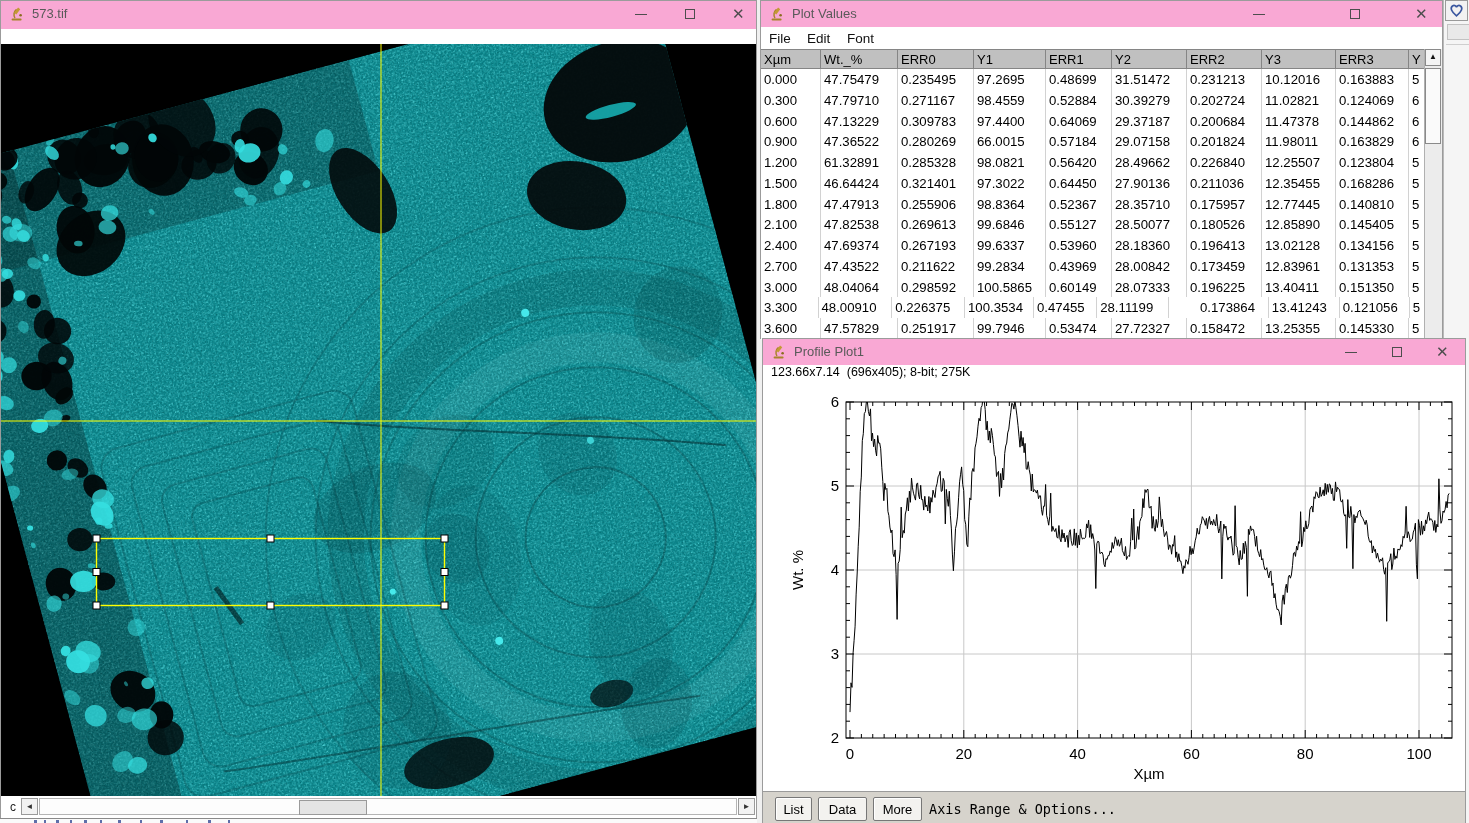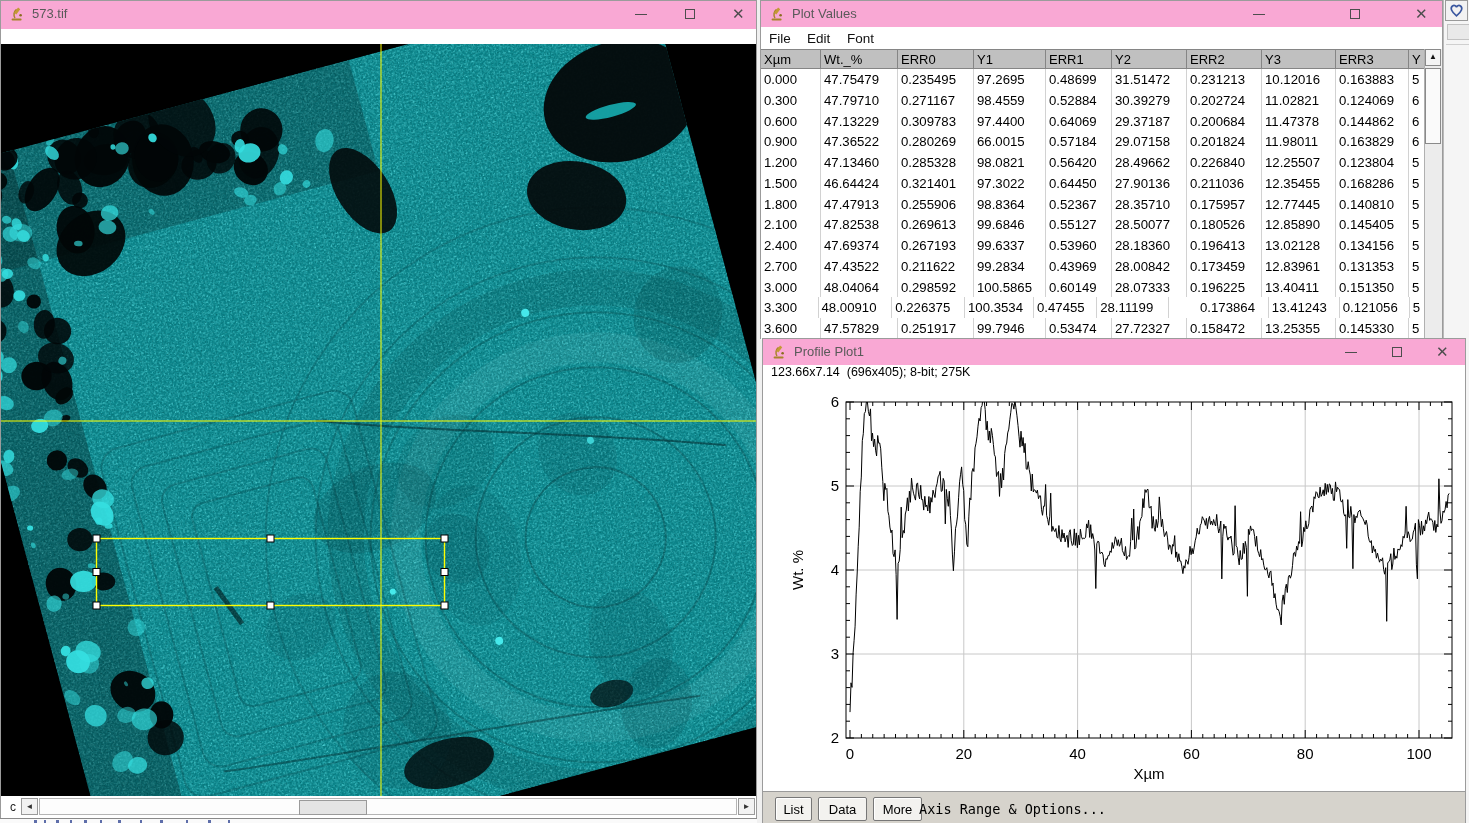--- a/index.html
+++ b/index.html
@@ -49,21 +49,21 @@
     text-align:center;font-size:8px;line-height:14px;color:#111;}
   .pv-thumb{position:absolute;left:0px;top:19px;width:16px;height:76px;background:#fafafa;border:1px solid #8a8a8a;box-sizing:border-box;}
 
   
   .win-plot{left:762px;top:338px;width:704px;height:486px;z-index:3;}
   .status-line{position:absolute;left:0;top:26px;right:0;height:20px;font-size:12.5px;color:#000;padding-left:8px;white-space:pre;}
   #chart-svg{position:absolute;left:0;top:46px;}
   .btn-strip{position:absolute;left:0;top:452px;width:100%;height:34px;background:#d6d3cc;border-top:1px solid #9b9b9b;box-sizing:border-box;}
   .pbtn{position:absolute;top:5px;height:24px;background:#f3f2ef;border:1px solid #777;border-radius:2px;
     font-size:13px;color:#000;text-align:center;line-height:22px;box-shadow:inset 1px 1px 0 #ffffff;box-sizing:border-box;}
-  .opts-label{position:absolute;left:156px;top:9px;font-family:"DejaVu Sans Mono",monospace;font-size:13.5px;color:#000;white-space:pre;}
+  .opts-label{position:absolute;left:166px;top:9px;font-family:"DejaVu Sans Mono",monospace;font-size:13.5px;color:#000;white-space:pre;}
 
   
   .underlay{position:absolute;left:1443px;top:0;width:26px;height:823px;background:#f5f5f5;border-left:1px solid #b9b9b9;z-index:1;}
   .tool-btn{position:absolute;left:1px;top:0;width:23px;height:21px;background:#f2f2f2;border:1px solid #9a9a9a;box-sizing:border-box;}
   .under-box{position:absolute;left:3px;top:24px;width:23px;height:16px;background:#e9e9e9;border:1px solid #c2c2c2;box-sizing:border-box;}
   .under-line{position:absolute;left:2px;top:44px;width:24px;border-top:1px solid #cfcfcf;}
 </style>
 </head>
 <body>
 
@@ -443,21 +443,21 @@
         <div class="pv-cell" style="width: 72px;">66.0015</div>
         <div class="pv-cell" style="width: 66px;">0.57184</div>
         <div class="pv-cell" style="width: 75px;">29.07158</div>
         <div class="pv-cell" style="width: 75px;">0.201824</div>
         <div class="pv-cell" style="width: 74px;">11.98011</div>
         <div class="pv-cell" style="width: 73px;">0.163829</div>
         <div class="pv-cell" style="width: 18px;">6</div>
       </div>
       <div class="pv-row">
         <div class="pv-cell" style="width: 60px;">1.200</div>
-        <div class="pv-cell" style="width: 77px;">47.13460</div>
+        <div class="pv-cell" style="width: 77px;">61.32891</div>
         <div class="pv-cell" style="width: 76px;">0.285328</div>
         <div class="pv-cell" style="width: 72px;">98.0821</div>
         <div class="pv-cell" style="width: 66px;">0.56420</div>
         <div class="pv-cell" style="width: 75px;">28.49662</div>
         <div class="pv-cell" style="width: 75px;">0.226840</div>
         <div class="pv-cell" style="width: 74px;">12.25507</div>
         <div class="pv-cell" style="width: 73px;">0.123804</div>
         <div class="pv-cell" style="width: 18px;">5</div>
       </div>
       <div class="pv-row">

